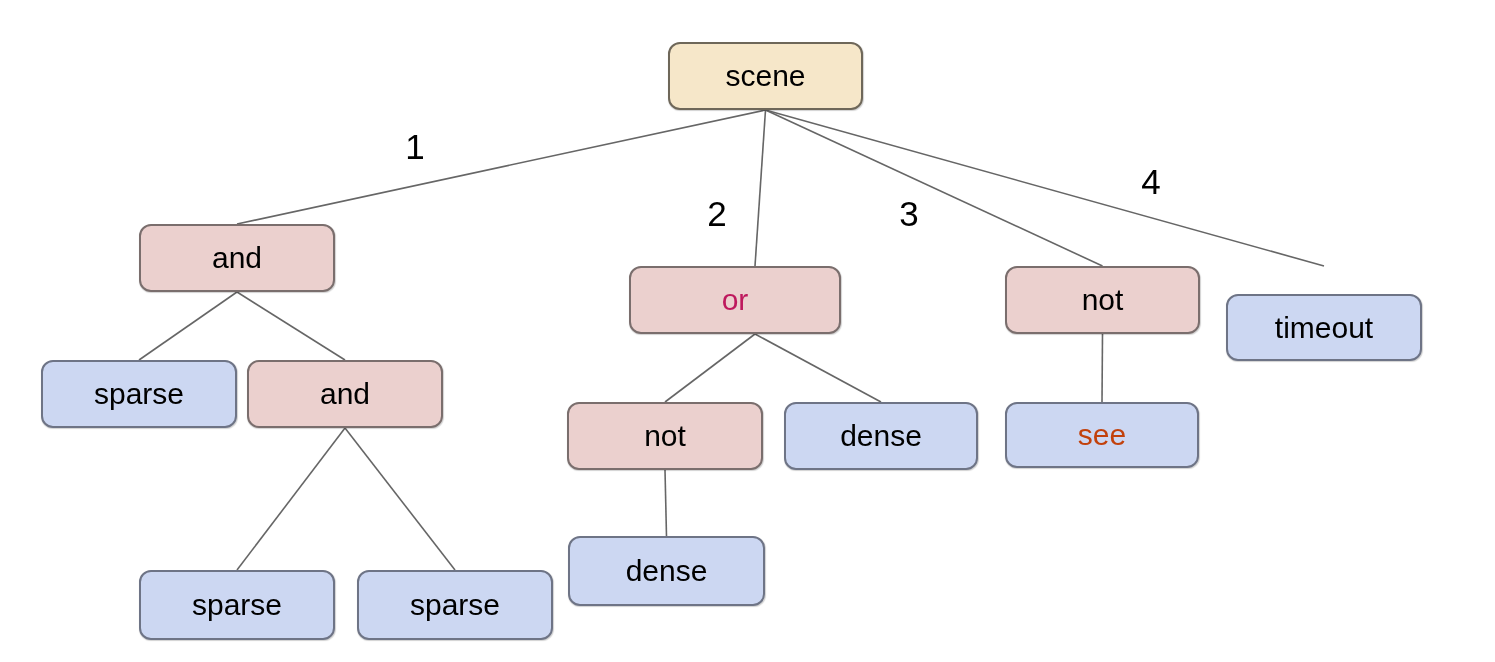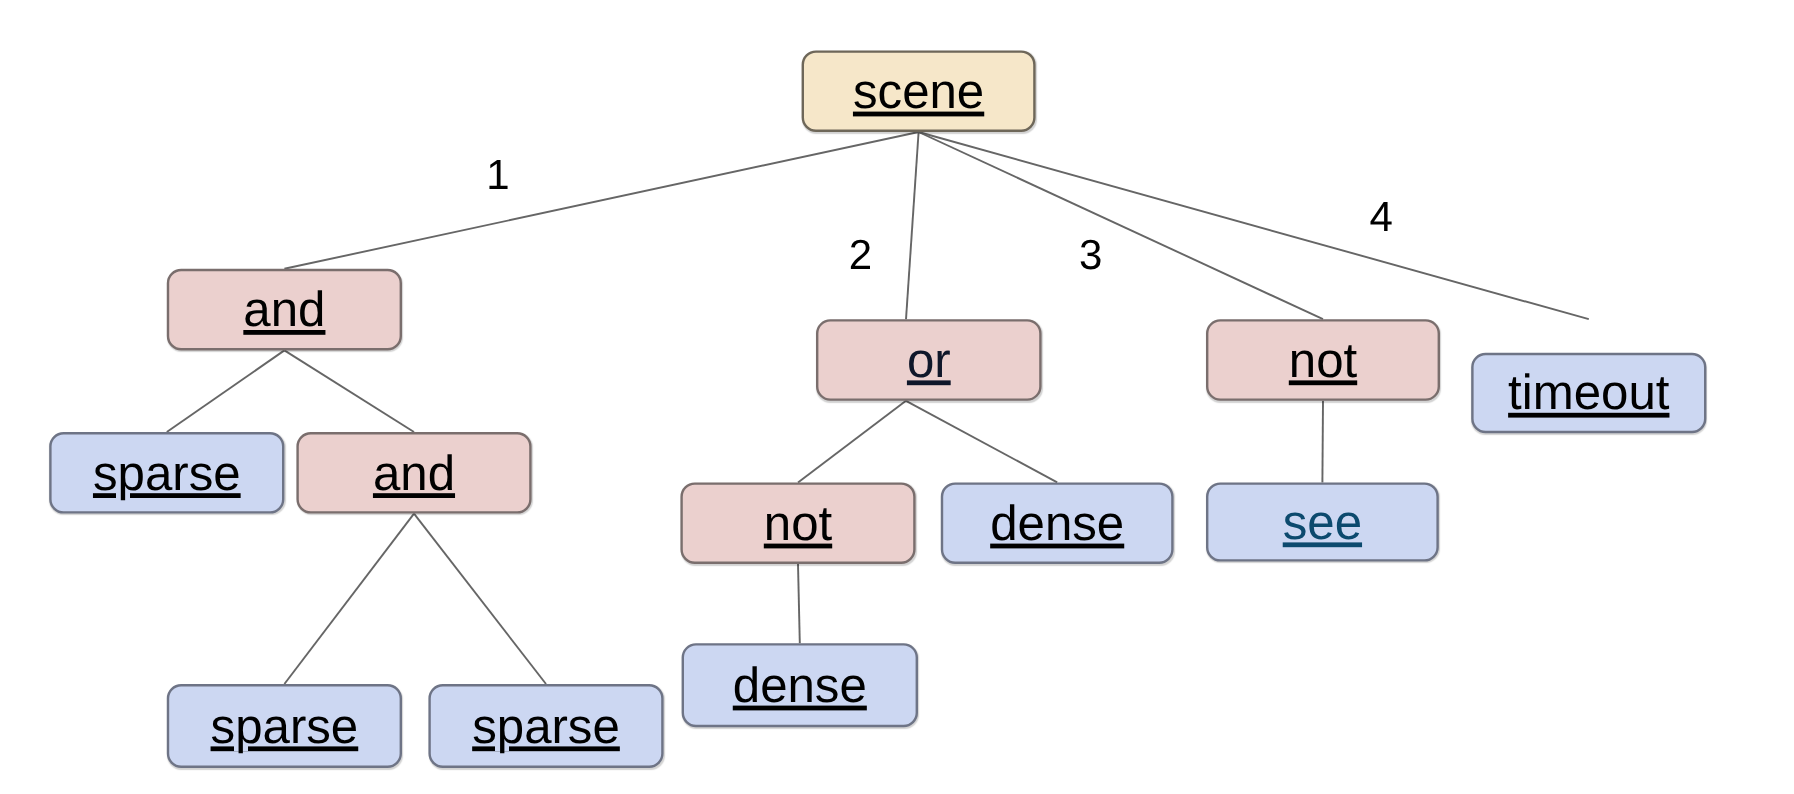--- a/index.html
+++ b/index.html
@@ -27,24 +27,23 @@
     height: 100%;
   }
   .node {
     position: absolute;
     box-sizing: border-box;
     border: 2px solid #ef4444;
     border-radius: 12px;
     display: flex;
     align-items: center;
     justify-content: center;
-    font-size: 41px;
+    font-size: 30px;
     color: #000000;
     box-shadow: 0.5px 1px 1px rgba(0,0,0,0.18);
-    text-decoration: underline;
   }
   .node span {
     line-height: 1;
     white-space: nowrap;
   }
   .edge-label {
     position: absolute;
     transform: translate(-50%, -50%);
     font-size: 35px;
     color: #000000;
@@ -69,42 +68,42 @@
       <line x1="665" y1="470" x2="666.5" y2="536" stroke="#666666" stroke-width="1.6"></line>
       <line x1="1102.5" y1="334" x2="1102" y2="402" stroke="#666666" stroke-width="1.6"></line>
     </svg>
   <div class="nodes-layer">
       <div class="node root" style="left: 668px; top: 42px; width: 195px; height: 68px; background: rgb(246, 231, 201); border-color: rgb(110, 103, 89); color: rgb(0, 0, 0);">
         <span>scene</span>
       </div>
       <div class="node operator" style="left: 139px; top: 224px; width: 196px; height: 68px; background: rgb(235, 208, 206); border-color: rgb(122, 110, 109); color: rgb(0, 0, 0);">
         <span>and</span>
       </div>
-      <div class="node operator" style="left: 680px; top: 266px; width: 188px; height: 68px; background: rgb(235, 208, 206); border-color: rgb(122, 110, 109); color: #0f172a;">
+      <div class="node operator" style="left: 629px; top: 266px; width: 212px; height: 68px; background: rgb(235, 208, 206); border-color: rgb(122, 110, 109); color: #be185d;">
         <span>or</span>
       </div>
       <div class="node operator" style="left: 1005px; top: 266px; width: 195px; height: 68px; background: rgb(235, 208, 206); border-color: rgb(122, 110, 109); color: rgb(0, 0, 0);">
         <span>not</span>
       </div>
       <div class="node leaf" style="left: 1226px; top: 266px; width: 196px; height: 67px; background: rgb(204, 215, 242); border-color: rgb(110, 116, 134); color: rgb(0, 0, 0); margin-top: 28px;">
         <span>timeout</span>
       </div>
       <div class="node leaf" style="left: 41px; top: 360px; width: 196px; height: 68px; background: rgb(204, 215, 242); border-color: rgb(110, 116, 134); color: rgb(0, 0, 0);">
         <span>sparse</span>
       </div>
       <div class="node operator" style="left: 247px; top: 360px; width: 196px; height: 68px; background: rgb(235, 208, 206); border-color: rgb(122, 110, 109); color: rgb(0, 0, 0);">
         <span>and</span>
       </div>
       <div class="node operator" style="left: 567px; top: 402px; width: 196px; height: 68px; background: rgb(235, 208, 206); border-color: rgb(122, 110, 109); color: rgb(0, 0, 0);">
         <span>not</span>
       </div>
       <div class="node leaf" style="left: 784px; top: 402px; width: 194px; height: 68px; background: rgb(204, 215, 242); border-color: rgb(110, 116, 134); color: rgb(0, 0, 0);">
         <span>dense</span>
       </div>
-      <div class="node leaf" style="left: 1005px; top: 402px; width: 194px; height: 66px; background: rgb(204, 215, 242); border-color: rgb(110, 116, 134); color: #0c4a6e; text-align: right;">
+      <div class="node leaf" style="left: 1005px; top: 402px; width: 194px; height: 66px; background: rgb(204, 215, 242); border-color: rgb(110, 116, 134); color: #c2410c; text-align: right;">
         <span>see</span>
       </div>
       <div class="node leaf" style="left: 139px; top: 570px; width: 196px; height: 70px; background: rgb(204, 215, 242); border-color: rgb(110, 116, 134); color: rgb(0, 0, 0);">
         <span>sparse</span>
       </div>
       <div class="node leaf" style="left: 357px; top: 570px; width: 196px; height: 70px; background: rgb(204, 215, 242); border-color: rgb(110, 116, 134); color: rgb(0, 0, 0);">
         <span>sparse</span>
       </div>
       <div class="node leaf" style="left: 568px; top: 536px; width: 197px; height: 70px; background: rgb(204, 215, 242); border-color: rgb(110, 116, 134); color: rgb(0, 0, 0);">
         <span>dense</span>

